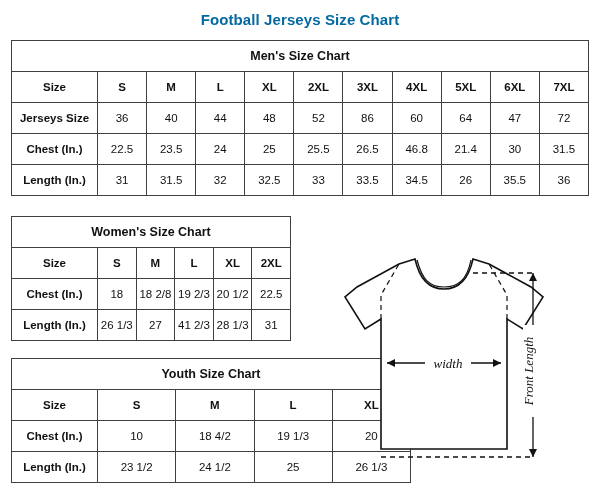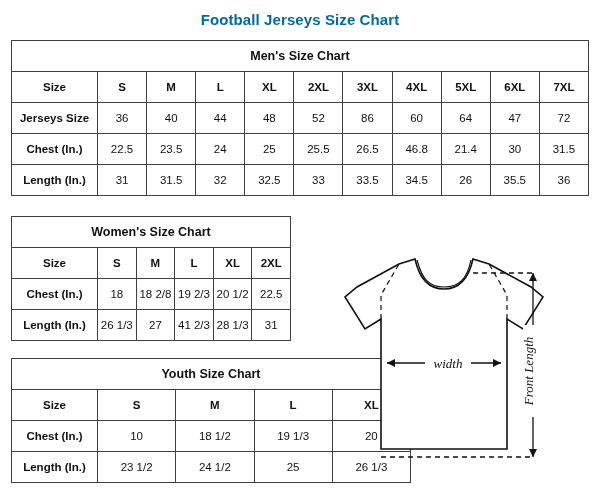--- a/index.html
+++ b/index.html
@@ -217,21 +217,21 @@
       <tr>
         <td class="hdr row-label">Size</td>
         <td class="hdr">S</td>
         <td class="hdr">M</td>
         <td class="hdr">L</td>
         <td class="hdr">XL</td>
       </tr>
       <tr>
         <td class="hdr row-label">Chest (In.)</td>
         <td>10</td>
-        <td>18 1/2</td>
+        <td>18 4/2</td>
         <td>19 1/3</td>
         <td>20</td>
       </tr>
       <tr>
         <td class="hdr row-label">Length (In.)</td>
         <td>23 1/2</td>
         <td>24 1/2</td>
         <td>25</td>
         <td>26 1/3</td>
       </tr>

